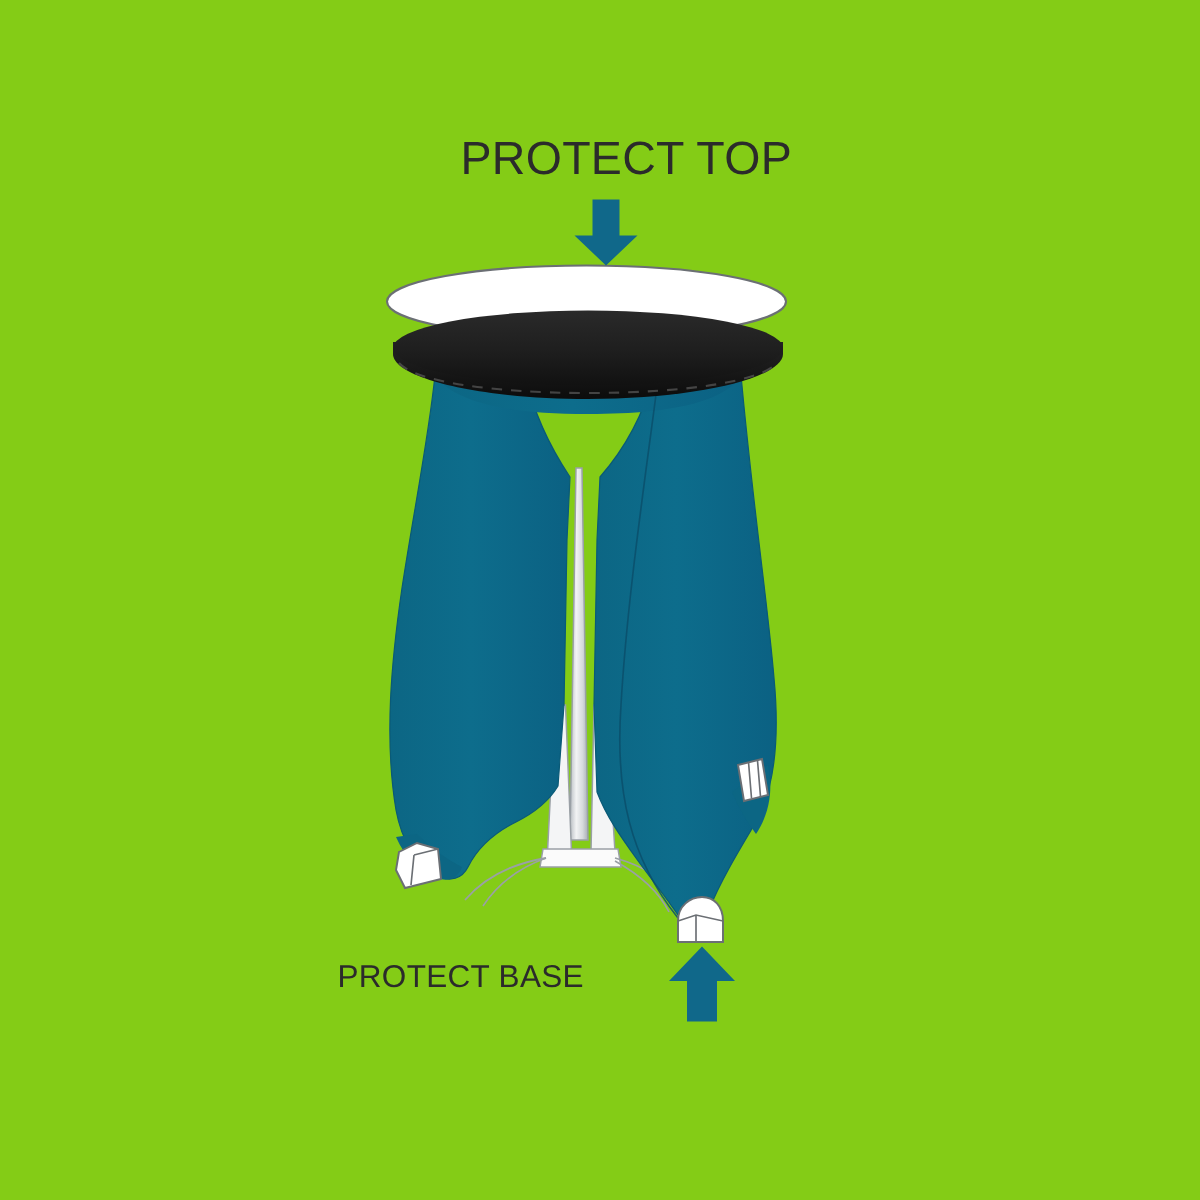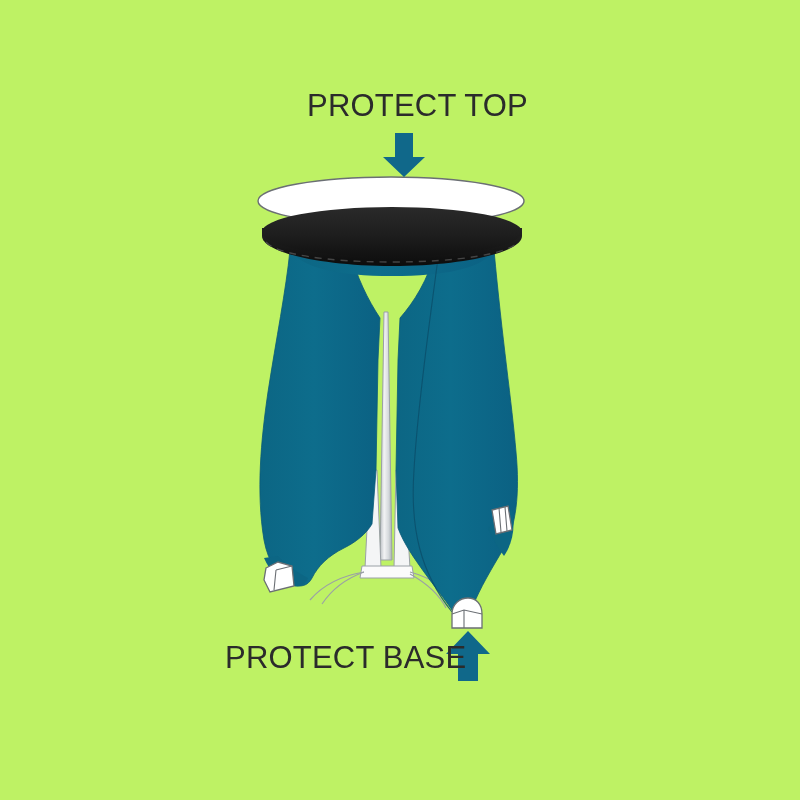--- a/index.html
+++ b/index.html
@@ -8,21 +8,21 @@
     padding: 0;
     background: #ffffff;
   }
   body {
     font-family: "Liberation Sans", sans-serif;
   }
   #stage {
     position: relative;
     width: 800px;
     height: 800px;
-    background: #bef264;
+    background: #84cc16;
     overflow: hidden;
   }
   #diagram {
     position: absolute;
     left: 0;
     top: 0;
     width: 800px;
     height: 800px;
     display: block;
   }
@@ -36,21 +36,21 @@
     user-select: none;
   }
   #label-top {
     left: 307px;
     top: 88px;
     font-size: 31px;
   }
   #label-base {
     left: 225px;
     top: 640px;
-    font-size: 31px;
+    font-size: 21px;
   }
 </style>
 </head>
 <body>
 
 <div id="stage">
 
   <svg id="diagram" viewBox="0 0 800 800">
 
     <defs>

